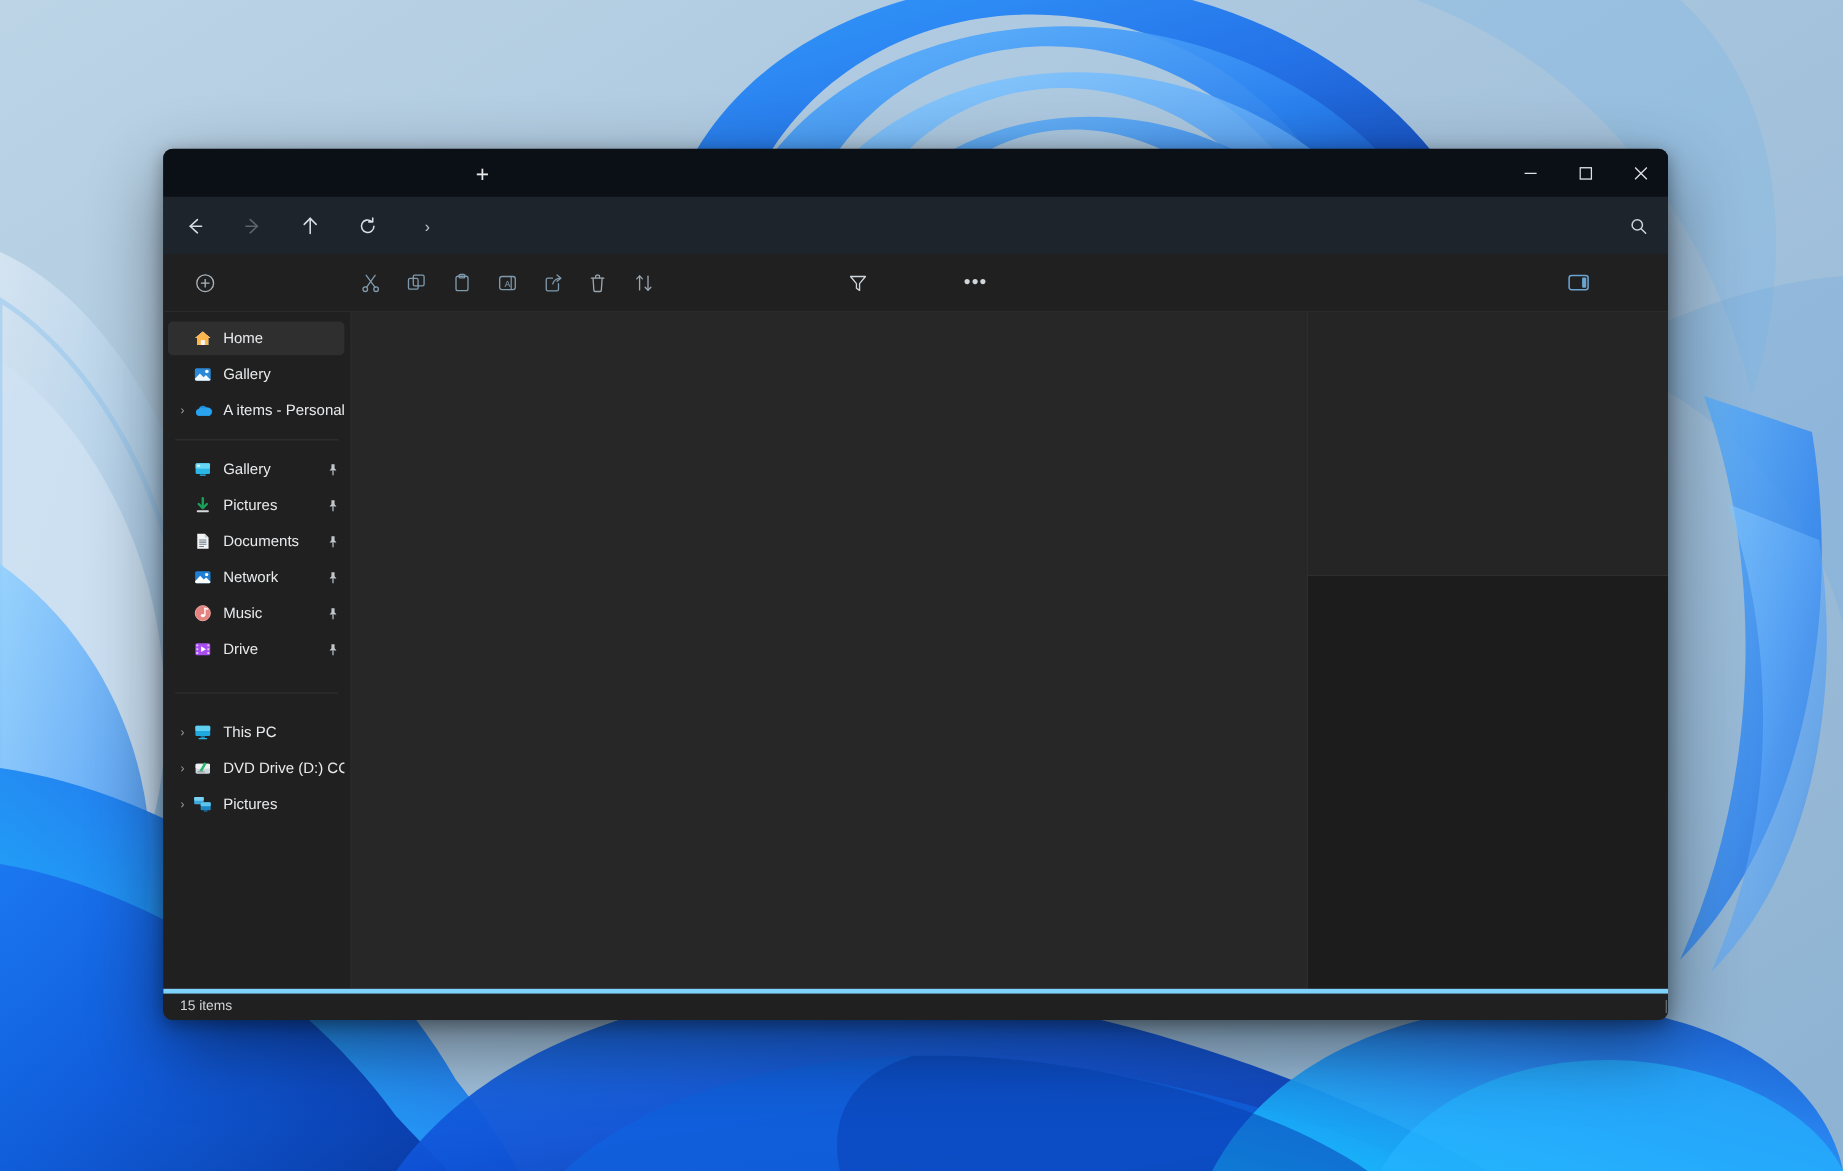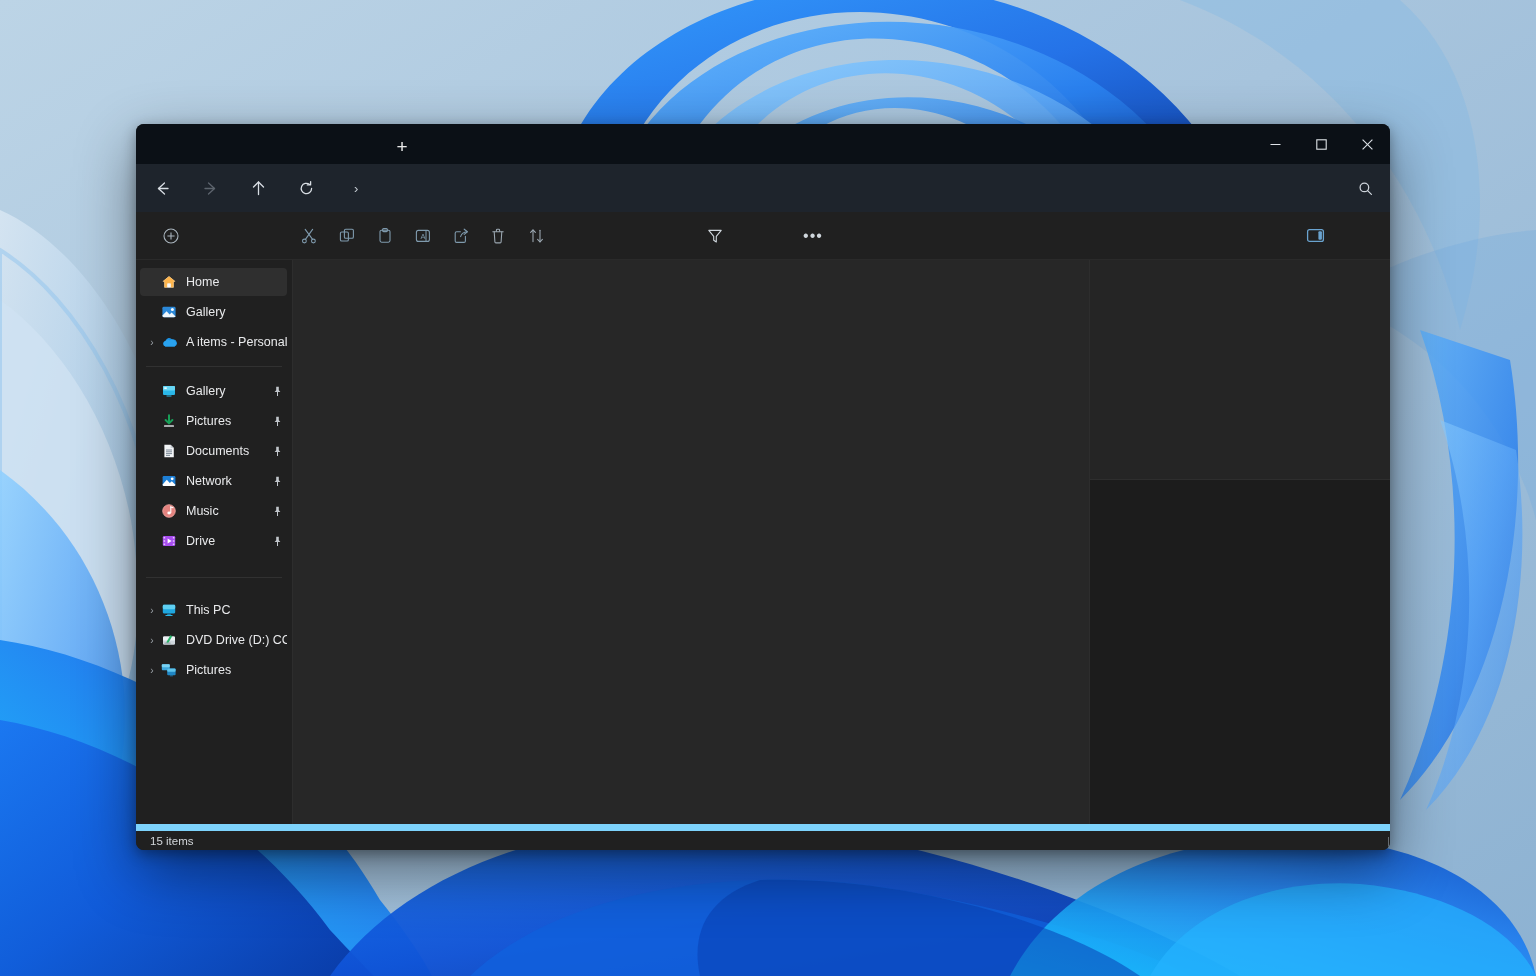--- a/index.html
+++ b/index.html
@@ -156,21 +156,21 @@
     display:flex; flex-direction: column;
     background: #1c1c1c;
   }
   .details-top { height: 220px; background: #252525; border-bottom: 1px solid #2e2e2e; }
   .details-bottom { flex: 1 1 auto; background: #1c1c1c; }
 
   
   .statusbar {
     height: 26px; flex: 0 0 26px;
     background: #202020;
-    border-top: 7px solid #7dd3fc;
+    border-top: 4px solid #7dd3fc;
     display:flex; align-items:center;
     padding-left: 14px;
     font-size: 11.5px; color:#d2d6da;
     gap: 10px;
     justify-content: space-between;
   }
   .status-div { color:#6e7479; }
 
   svg { display:block; }
 </style>

